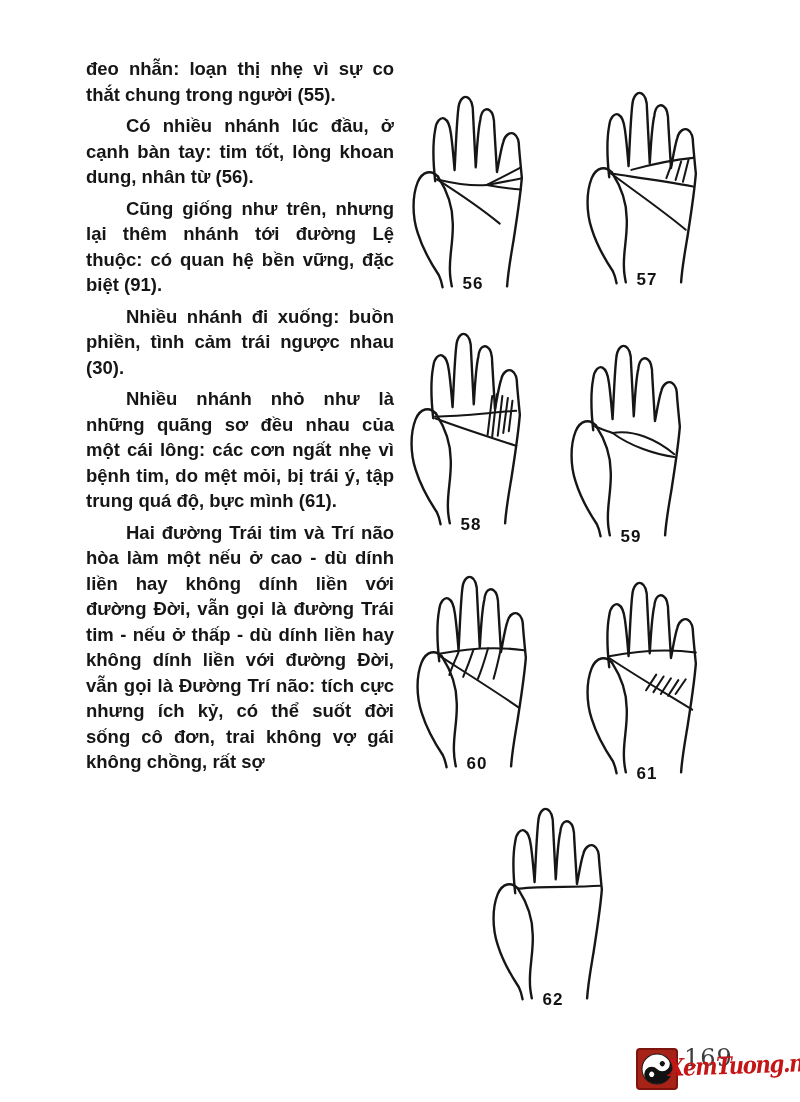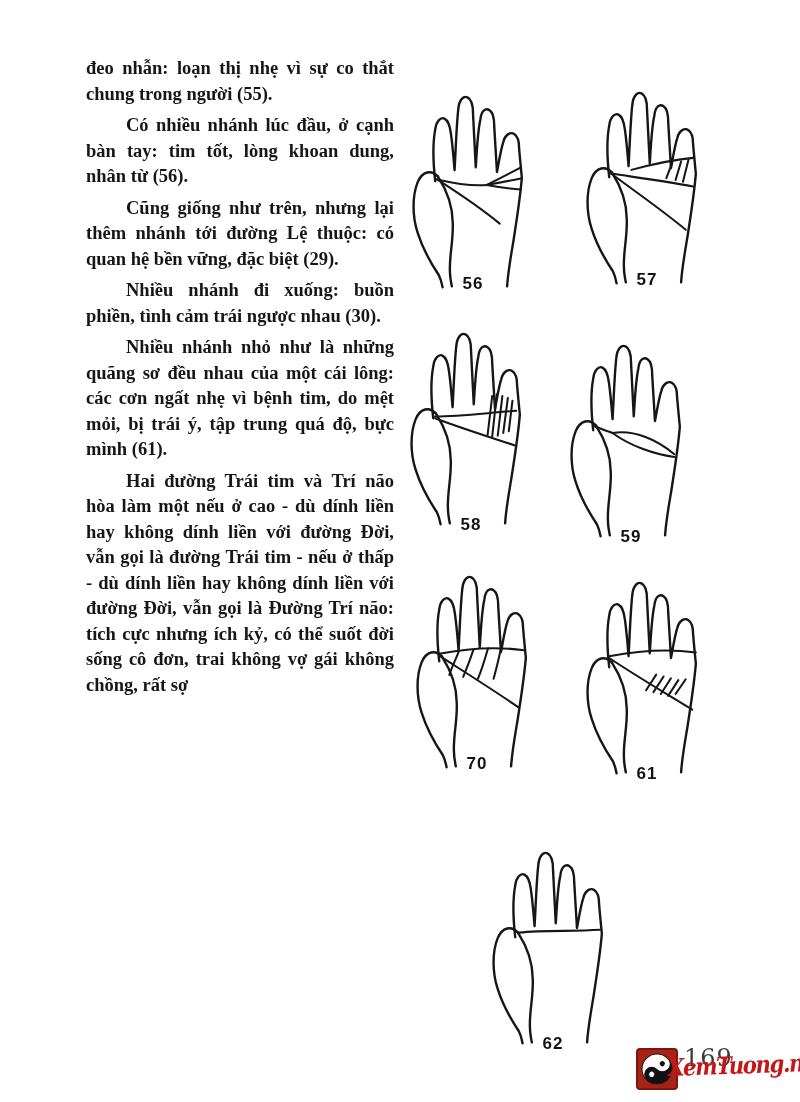--- a/index.html
+++ b/index.html
@@ -3,21 +3,21 @@
 <meta charset="utf-8">
 <style>
   html,body{margin:0;padding:0;background:#ffffff;}
   .page{
     position:relative;width:800px;height:1102px;background:#ffffff;
     overflow:hidden;font-family:"DejaVu Serif",serif;
   }
   
   .text-col{
     position:absolute;left:86px;top:56px;width:308px;
-    font-family:Liberation Serif, serif;font-size:18.5px;line-height:25.5px;
+    font-family:Liberation Sans, sans-serif;font-size:18.5px;line-height:25.5px;
     font-weight:bold;color:#161616;text-align:justify;
   }
   .text-col p{margin:0 0 6px 0;text-indent:40px;}
   .text-col p.cont{text-indent:0;}
   
   .fig{position:absolute;width:150px;height:224px;}
   .fig svg{display:block;}
   .fig .fig-label{
     position:absolute;left:0;right:0;text-align:center;
     font-family:"Liberation Sans",sans-serif;font-weight:bold;
@@ -58,21 +58,21 @@
         <path d="M 37 107 C 30 99 20 101 15 113 C 9 128 9 150 15 168 C 20 184 30 202 38 214 C 40 218 41 222 42 227"></path>
 
         <path d="M 37 107 C 46 121 53 139 53 157 C 54 175 49 194 50 210 C 50 216 51 221 52 226"></path>
       </g>
     </defs>
   </svg>
 
   <div class="text-col">
     <p class="cont">đeo nhẫn: loạn thị nhẹ vì sự co thắt chung trong người (55).</p>
     <p>Có nhiều nhánh lúc đầu, ở cạnh bàn tay: tim tốt, lòng khoan dung, nhân từ (56).</p>
-    <p>Cũng giống như trên, nhưng lại thêm nhánh tới đường Lệ thuộc: có quan hệ bền vững, đặc biệt (29).</p>
+    <p>Cũng giống như trên, nhưng lại thêm nhánh tới đường Lệ thuộc: có quan hệ bền vững, đặc biệt (91).</p>
     <p>Nhiều nhánh đi xuống: buồn phiền, tình cảm trái ngược nhau (30).</p>
     <p>Nhiều nhánh nhỏ như là những quãng sơ đều nhau của một cái lông: các cơn ngất nhẹ vì bệnh tim, do mệt mỏi, bị trái ý, tập trung quá độ, bực mình (61).</p>
     <p>Hai đường Trái tim và Trí não hòa làm một nếu ở cao - dù dính liền hay không dính liền với đường Đời, vẫn gọi là đường Trái tim - nếu ở thấp - dù dính liền hay không dính liền với đường Đời, vẫn gọi là Đường Trí não: tích cực nhưng ích kỷ, có thể suốt đời sống cô đơn, trai không vợ gái không chồng, rất sợ</p>
   </div>
 
   <div class="fig" style="left:398px;top:78px">
     <svg width="150" height="212" viewBox="0 0 150 230">
       <use href="#hand-outline"></use>
       <g class="palm-line">
         <path d="M 36 110 C 62 116 80 117 90 116"></path>
@@ -133,40 +133,40 @@
       <use href="#hand-outline"></use>
       <g class="palm-line">
         <path d="M 34 104 C 64 98 96 96 126 100"></path>
         <path d="M 55 102 C 51 112 47 120 45 127"></path>
         <path d="M 71 100 C 67 112 63 122 60 129"></path>
         <path d="M 87 98 C 83 112 79 124 76 131"></path>
         <path d="M 101 98 C 98 112 95 124 93 131"></path>
         <path d="M 34 106 C 62 124 94 144 120 162"></path>
       </g>
     </svg>
-    <div class="fig-label" style="top:196px">70</div>
+    <div class="fig-label" style="top:196px">60</div>
   </div>
 
   <div class="fig" style="left:572px;top:564px">
     <svg width="150" height="212" viewBox="0 0 150 230">
       <use href="#hand-outline"></use>
       <g class="palm-line">
         <path d="M 34 100 C 66 94 98 92 128 96"></path>
         <path d="M 34 102 C 64 122 98 142 124 158"></path>
         <path d="M 74 137 L 85 120"></path>
         <path d="M 82 139 L 93 122"></path>
         <path d="M 90 141 L 101 124"></path>
         <path d="M 98 143 L 109 126"></path>
         <path d="M 106 141 L 117 125"></path>
       </g>
     </svg>
     <div class="fig-label" style="top:200px">61</div>
   </div>
 
-  <div class="fig" style="left:478px;top:834px">
+  <div class="fig" style="left:478px;top:790px">
     <svg width="150" height="212" viewBox="0 0 150 230">
       <use href="#hand-outline"></use>
       <g class="palm-line">
         <path d="M 38 107 C 66 104 96 106 126 104"></path>
       </g>
     </svg>
     <div class="fig-label" style="top:200px">62</div>
   </div>
 
   <div class="watermark">

